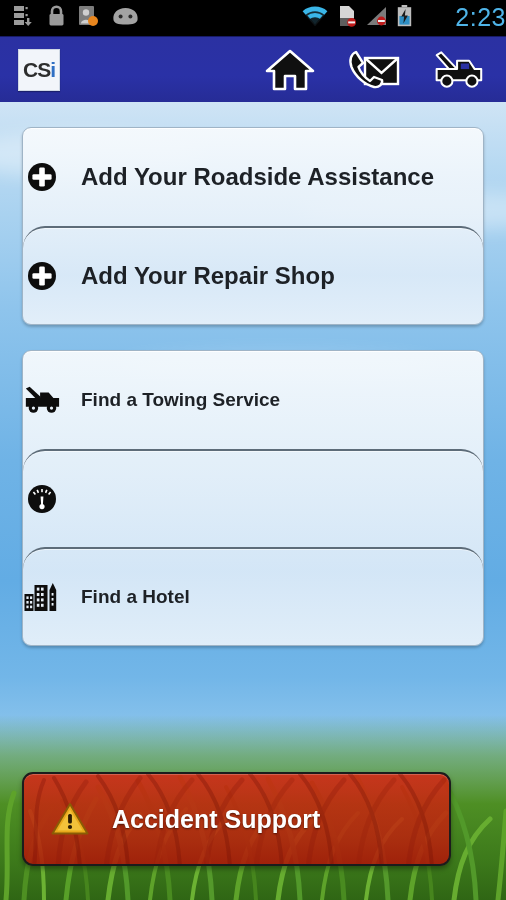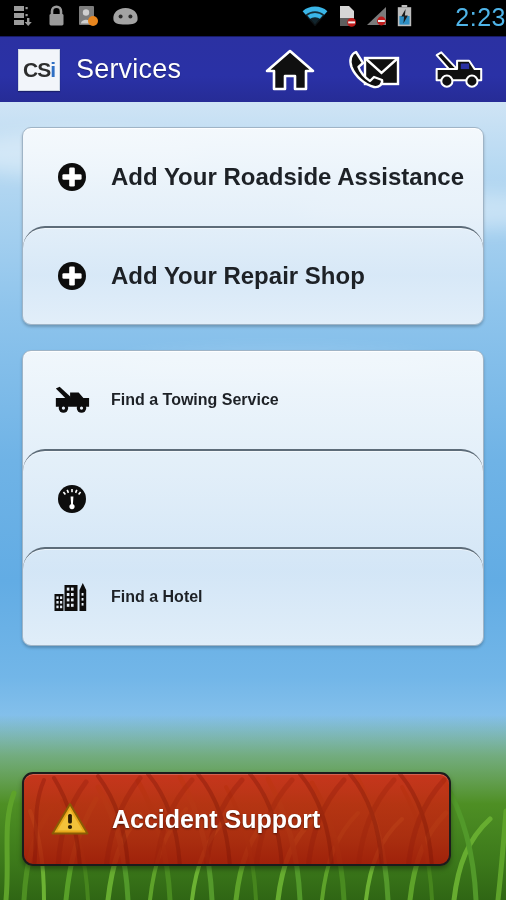--- a/index.html
+++ b/index.html
@@ -73,27 +73,27 @@
   .card{
     position:absolute; left:22px; width:462px;
     background:linear-gradient(180deg, rgba(246,250,253,.95) 0%, rgba(233,242,250,.93) 45%,
                rgba(221,235,248,.92) 75%, rgba(231,241,250,.94) 100%);
     border:1px solid #9fb4c6;
     border-radius:9px;
     box-shadow:0 2px 3px rgba(0,0,0,.22), inset 0 1px 0 rgba(255,255,255,.85);
     overflow:hidden;
   }
   .row{
-    position:relative; height:98px; display:flex; align-items:center; padding-left:30px;
+    position:relative; height:98px; display:flex; align-items:center; 
   }
   .row + .row{ border-top:2px solid #5d6c79; box-shadow:inset 0 1px 0 rgba(255,255,255,.55);border-radius:22px; }
   .row-ic{ width:38px; display:flex; align-items:center; justify-content:center; flex:0 0 38px; }
   .row-lbl{ margin-left:20px; color:#1d2126; }
   .lbl-lg{ font-size:24px; font-weight:bold; }
-  .lbl-sm{ font-size:16px; font-weight:bold; }
+  .lbl-sm{ font-size:19px; font-weight:bold; }
 
   
   .accident{
     position:absolute; left:22px; width:429px; height:94px;
     border:2px solid #1c1c1c; border-radius:11px;
     background:
       linear-gradient(180deg, rgba(214,36,18,.86) 0%, rgba(206,30,14,.80) 35%,
                      rgba(196,26,12,.80) 70%, rgba(176,20,8,.86) 100%);
     display:flex; align-items:center; padding-left:26px;
     box-shadow:0 3px 5px rgba(0,0,0,.35), inset 0 1px 0 rgba(255,255,255,.22);
@@ -179,21 +179,20 @@
     </div>
     <span class="sb-clock">2:23</span>
   </div>
 
   <div class="appbar">
     <div class="logo">
       <span class="logo-txt">
         <span class="c1">CS</span><span class="c2">i</span>
       </span>
     </div>
-    <div class="apptitle">Services</div>
 
     <div class="appicons">
       <div class="appicon">
         <svg width="50" height="44" viewBox="0 0 50 44">
           <path d="M25 3 L48 23 L41 23 L41 41 L30 41 L30 28 L20 28 L20 41 L9 41 L9 23 L2 23 Z" fill="#101010" stroke="#ffffff" stroke-width="2.6" stroke-linejoin="round"></path>
         </svg>
       </div>
       <div class="appicon">
         <svg width="52" height="44" viewBox="0 0 52 44">
           <rect x="17" y="10" width="33" height="26" fill="#101010" stroke="#ffffff" stroke-width="2.4"></rect>

